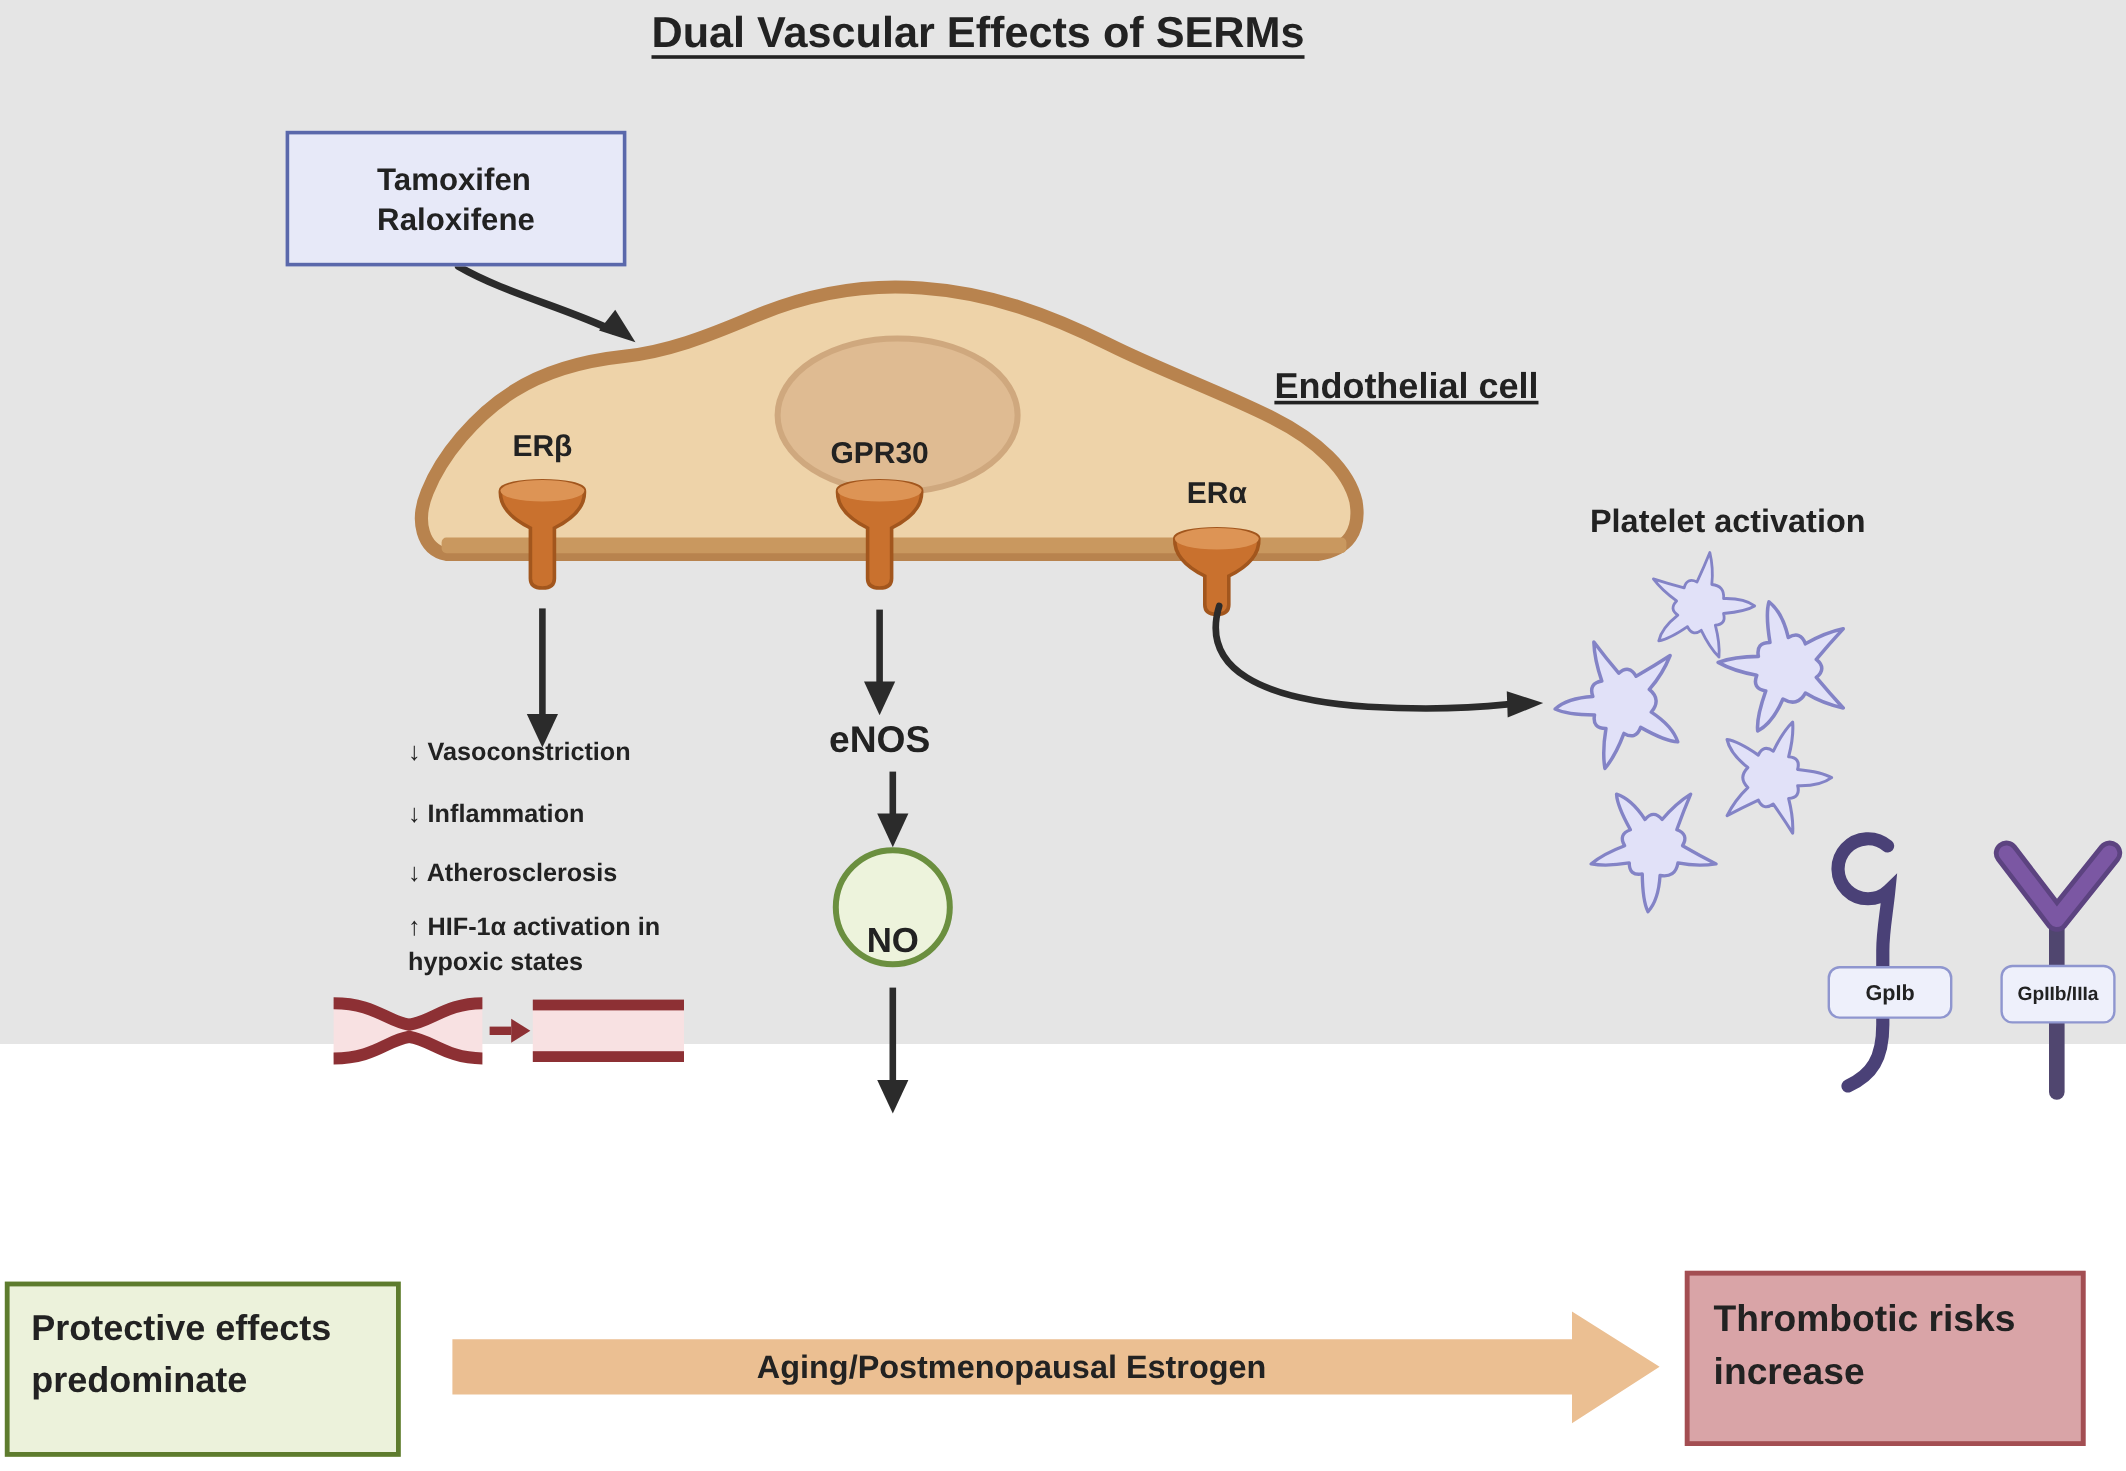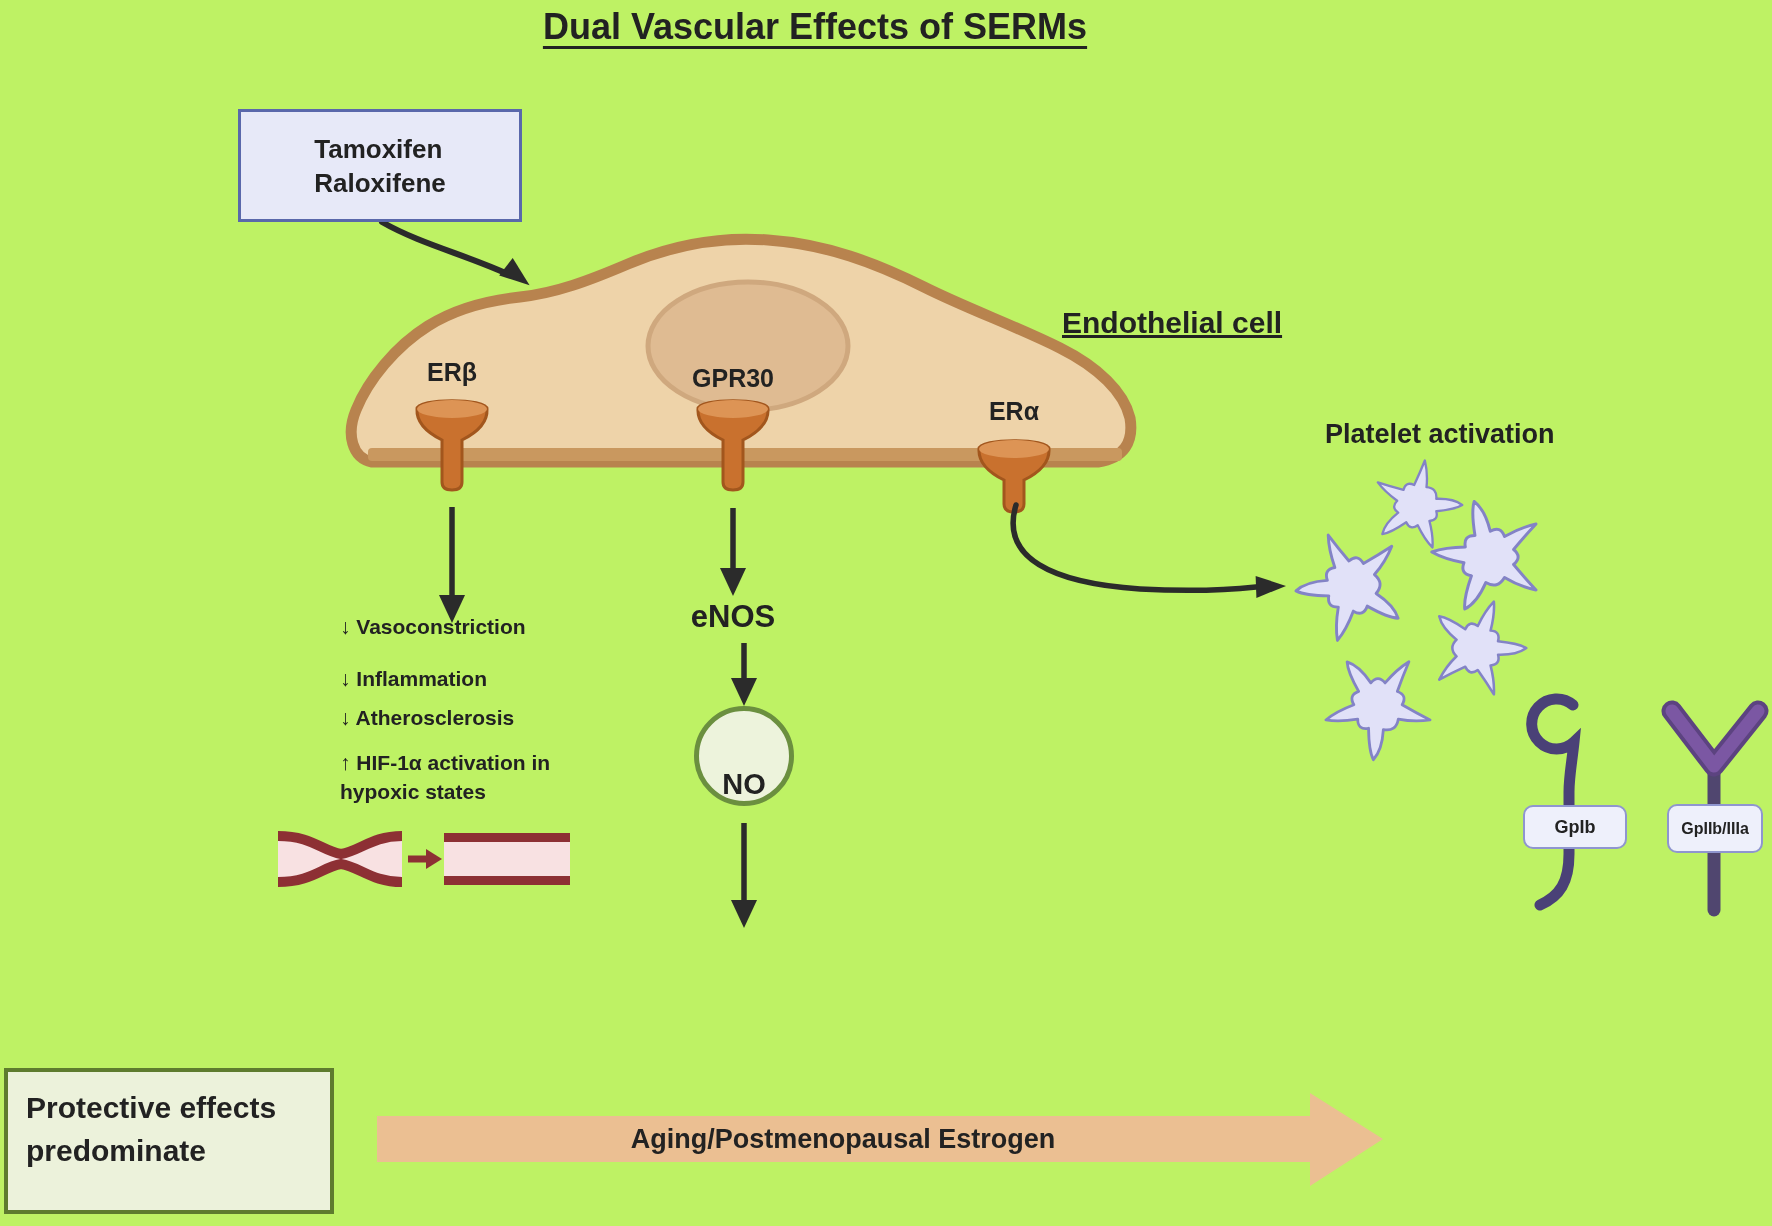--- a/index.html
+++ b/index.html
@@ -14,21 +14,21 @@
     --chip_fill:#eef0fb; --chip_stroke:#8f96cf;
     --drug_fill:#e7e9f8; --drug_stroke:#5a68ab;
     --green_fill:#ecf2db; --green_stroke:#5e7c2e;
     --red_fill:#d9a4a7; --red_stroke:#a34e52;
     --flow_orange:#ebbf92;
     --arrow:#2b2b2b;
   }
   *{box-sizing:border-box;margin:0;padding:0;}
   html,body{width:1772px;height:1226px;background:#ffffff;overflow:hidden;}
   body{font-family:"Liberation Sans","DejaVu Sans",sans-serif;color:var(--ink);}
-  .canvas{position:relative;width:1772px;height:1226px;background:#bef264;}
+  .canvas{position:relative;width:1772px;height:870px;background:#e5e5e5;}
   .abs{position:absolute;}
   .pre{white-space:pre-line;}
   .cx{transform:translateX(-50%);}
   svg.scene{position:absolute;left:0;top:0;width:1772px;height:1226px;}
   .title{left:815px;top:6px;font-size:36px;font-weight:700;
          text-decoration:underline;text-decoration-thickness:3px;text-underline-offset:7px;
          white-space:nowrap;}
   .drug-box{left:238px;top:109px;width:284px;height:113px;background:var(--drug_fill);
             border:3px solid var(--drug_stroke);display:flex;align-items:center;justify-content:center;
             text-align:left;font-size:26px;font-weight:700;line-height:34px;}
@@ -157,34 +157,36 @@
 Raloxifene</div>
 
   <div class="abs cell-label">Endothelial cell</div>
 
   <div class="abs rec-label cx" style="left:452px;top:358px;">ERβ</div>
   <div class="abs rec-label cx" style="left:733px;top:364px;">GPR30</div>
   <div class="abs rec-label cx" style="left:1014px;top:397px;">ERα</div>
 
   <div class="abs effects">
     <div class="item">↓ Vasoconstriction</div>
-    <div class="item" style="margin-bottom:9px;">↓ Inflammation</div>
+    <div class="item" style="margin-bottom:19px;">↓ Inflammation</div>
     <div class="item" style="margin-bottom:15px;">↓ Atherosclerosis</div>
     <div class="item two pre">↑ HIF-1α activation in
 hypoxic states</div>
   </div>
 
   <div class="abs enos cx">eNOS</div>
   <div class="abs no-circle">
     <span>NO</span>
   </div>
 
 
   <div class="abs plt-label">Platelet activation</div>
 
   <div class="abs chip gp1">GpIb</div>
   <div class="abs chip gp2">GpIIb/IIIa</div>
 
   <div class="abs flow-label cx">Aging/Postmenopausal Estrogen</div>
   <div class="abs green-box pre">Protective effects
 predominate</div>
+  <div class="abs red-box pre">Thrombotic risks
+increase</div>
 
 </div>
 
 </body></html>

